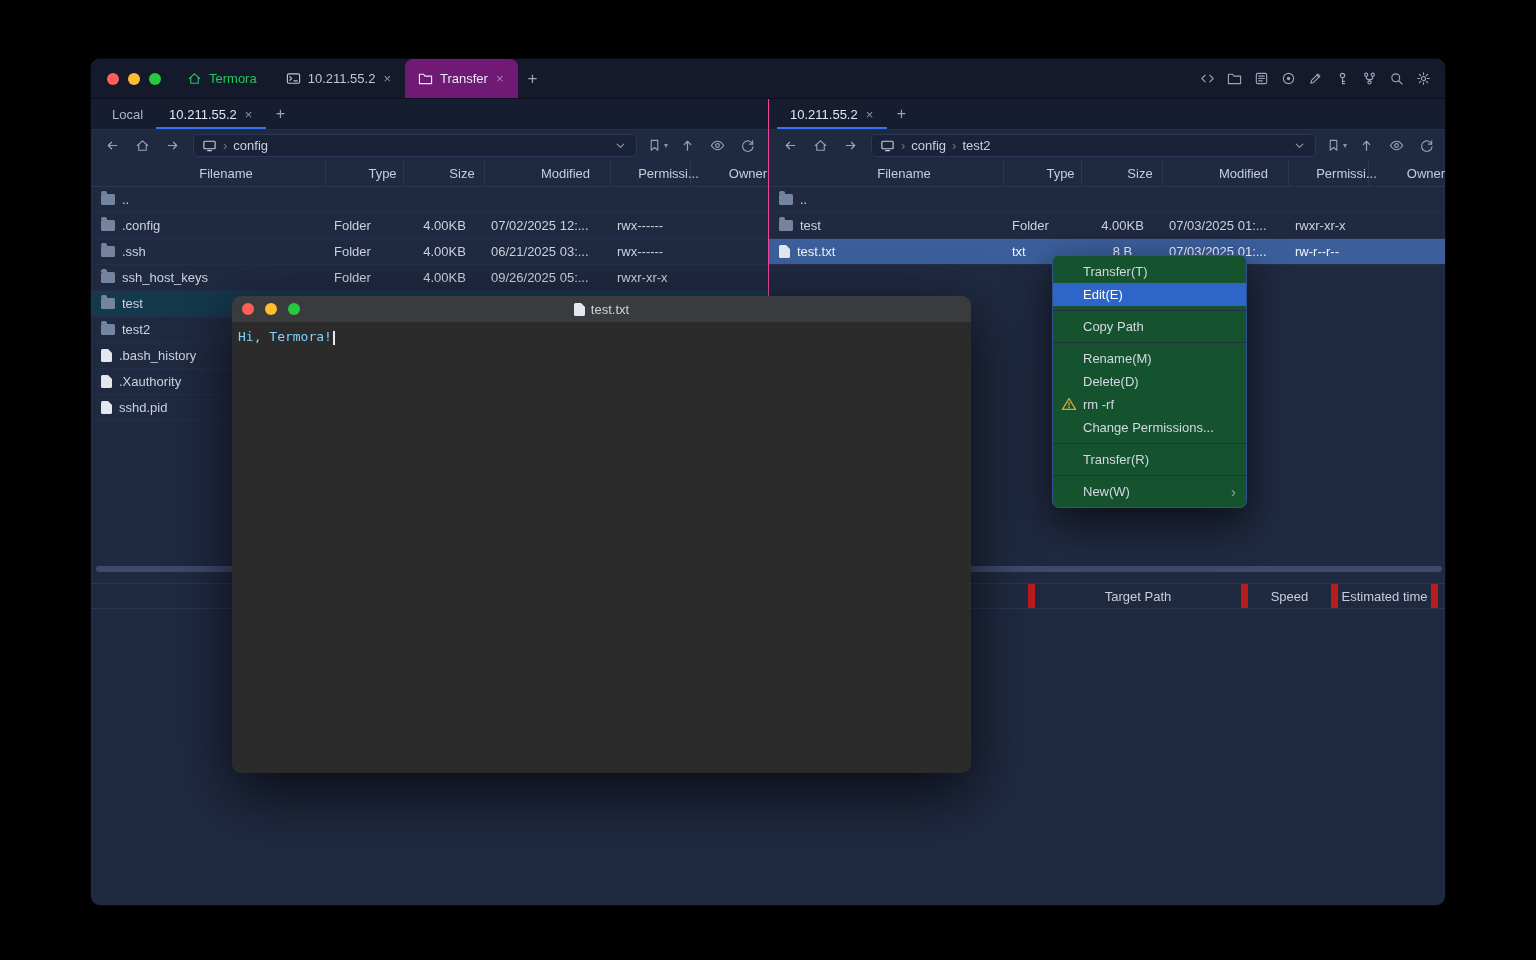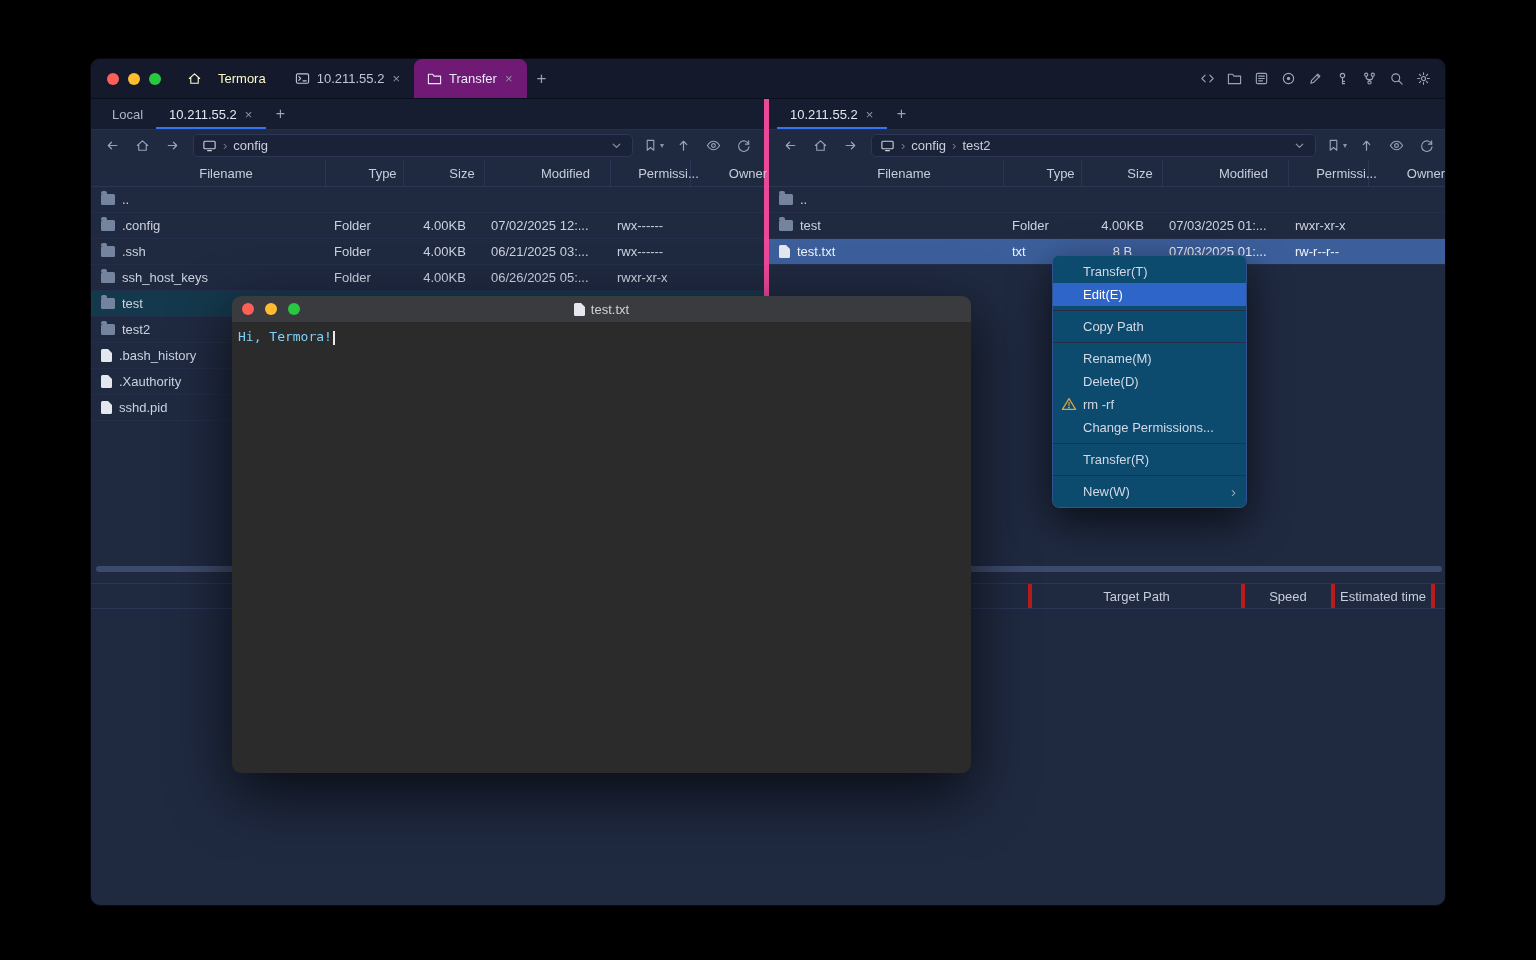--- a/index.html
+++ b/index.html
@@ -12,37 +12,37 @@
   .app-window { position:absolute; left:90px; top:58px; width:1356px; height:848px;
     background:#1f2940; border-radius:10px; overflow:hidden;
     border:1px solid #060910; box-shadow:0 30px 90px rgba(0,0,0,.85); }
 
   .titlebar { position:absolute; top:0; left:0; right:0; height:40px; background:#141a2b;
     border-bottom:1px solid #0b0f1c; display:flex; align-items:center; }
   .traffic { display:flex; gap:9px; margin-left:16px; }
   .tl { width:12px; height:12px; border-radius:50%; display:inline-block; }
   .tl.red{background:#ff5f57}.tl.yellow{background:#febc2e}.tl.green{background:#28c840}
   .tl.sm { width:12px; height:12px; }
-  .app-label { display:flex; align-items:center; gap:16px; margin-left:26px;
-    color:#fef9c3; font-size:13px; }
+  .app-label { display:flex; align-items:center; gap:7px; margin-left:26px;
+    color:#22c55e; font-size:13px; }
   .main-tabs { display:flex; align-items:stretch; height:100%; margin-left:16px; }
   .mtab { display:flex; align-items:center; gap:7px; padding:0 13px; color:#bfc7d6; font-size:13px; cursor:default; }
   .mtab.active { background:#701a75; border-radius:8px 8px 0 0; color:#e6ebf4;align-items:center; }
   .tclose { color:#8b94a8; font-size:13px; line-height:1; padding:0 1px; }
   .mtab-add { width:30px; display:flex; align-items:center; justify-content:center;
     color:#9aa3b7; font-size:17px; }
   .tb-actions { margin-left:auto; margin-right:12px; display:flex; gap:7px; }
   .tbtn { width:20px; height:26px; display:flex; align-items:center; justify-content:center;
     color:#9aa5bb; background:none; border:none; }
   .svgi { width:15px; height:15px; display:block; }
 
   
   .panels { position:absolute; top:40px; left:0; right:0; height:467px; }
   .panel { position:absolute; top:0; height:100%; width:678px; }
-  .panel.left { left:0; border-right:5px solid #ec4899; }
+  .panel.left { left:0; border-right:1px solid #ec4899; }
   .panel.right { left:678px; }
 
   .ptabs { height:31px; background:#161d31; border-bottom:1px solid #262f4c;
     display:flex; align-items:stretch; padding-left:8px; }
   .ptab { position:relative; display:flex; align-items:center; gap:7px; padding:0 13px;
     font-size:13px; color:#aeb6c6; }
   .ptab.active { color:#e2e7f0; }
   .ptab.active::after { content:""; position:absolute; left:0; right:0; bottom:0;
     height:2px; background:#3574f0; }
   .ptab-add { width:28px; display:flex; align-items:center; justify-content:center;
@@ -89,21 +89,21 @@
     border-top:4px solid var(--fold,#1f2940); border-left:4px solid transparent; }
 
   
   .hscroll { position:absolute; height:6px; border-radius:3px; background:#3e4a6c; top:507px; }
   .hscroll.ls { left:5px; width:645px; }
   .hscroll.rs { left:683px; width:668px; }
 
   .transfer-header { position:absolute; top:524px; left:0; right:0; height:26px;
     border-top:1px solid #2b3554; border-bottom:1px solid #2b3554; display:flex; }
   .tcell { display:flex; align-items:center; justify-content:center; font-size:13px;
-    color:#c7cddb; border-left:4px solid #b91c1c; }
+    color:#c7cddb; border-left:7px solid #b91c1c; }
   .tcell.spacer { width:937px; border-left:none; }
   .tcell.target { width:213px; }
   .tcell.speed { width:90px; }
   .tcell.est { width:100px; }
   .tcell.tail { flex:1; }
 
   
   .editor { position:absolute; left:232px; top:296px; width:739px; height:477px;
     border-radius:9px; background:#2b2b2b; overflow:hidden; z-index:20;
     box-shadow:0 20px 60px rgba(0,0,0,.7); }
@@ -112,21 +112,21 @@
   .ed-traffic { display:flex; gap:11px; margin-left:10px; z-index:2; }
   .ed-title { position:absolute; left:0; right:0; top:0; bottom:0; display:flex;
     align-items:center; justify-content:center; gap:6px; color:#cfd2d6; font-size:13px;
     pointer-events:none; --fold:#3a3b3e; }
   .ed-body { padding:5px 6px; font-family:"DejaVu Sans Mono","Liberation Mono",monospace;
     font-size:13px; color:#7dd3fc; line-height:17px; height:450px; }
   .cursor { display:inline-block; width:2px; height:14px; background:#eaeaea;
     vertical-align:middle; margin-left:1px; }
 
   
-  .cmenu { position:absolute; left:1052px; top:255px; width:195px; background:#0c4a6e;
+  .cmenu { position:absolute; left:1052px; top:255px; width:195px; background:#14532d;
     border:1px solid #31518f; border-radius:7px; padding:4px 0; z-index:30;
     box-shadow:0 14px 40px rgba(0,0,0,.65); }
   .mi { position:relative; height:23px; display:flex; align-items:center;
     padding:0 10px 0 30px; font-size:13px; color:#d3d8e4; }
   .mi.hl { background:#2e65c9; color:#ffffff; }
   .mi .warn-pos { position:absolute; left:8px; top:3px; width:16px; height:16px; }
   .mi .sub { margin-left:auto; color:#9aa3b7; font-size:15px; line-height:1; }
   .msep { height:1px; background:#262e4a; margin:4px 0; }
 </style>
 </head>
@@ -335,21 +335,21 @@
             <div class="fc perm">rwx------</div>
             <div class="fc owner"></div>
           </div>
           <div class="frow">
             <div class="fc name">
                 <span class="fold"></span>
                 <span>ssh_host_keys</span>
               </div>
             <div class="fc type">Folder</div>
             <div class="fc size">4.00KB</div>
-            <div class="fc mod">06/26/2025 05:...</div>
+            <div class="fc mod">09/26/2025 05:...</div>
             <div class="fc perm">rwxr-xr-x</div>
             <div class="fc owner"></div>
           </div>
           <div class="frow sel-teal">
             <div class="fc name">
                 <span class="fold"></span>
                 <span>test</span>
               </div>
             <div class="fc type"></div>
             <div class="fc size"></div>

